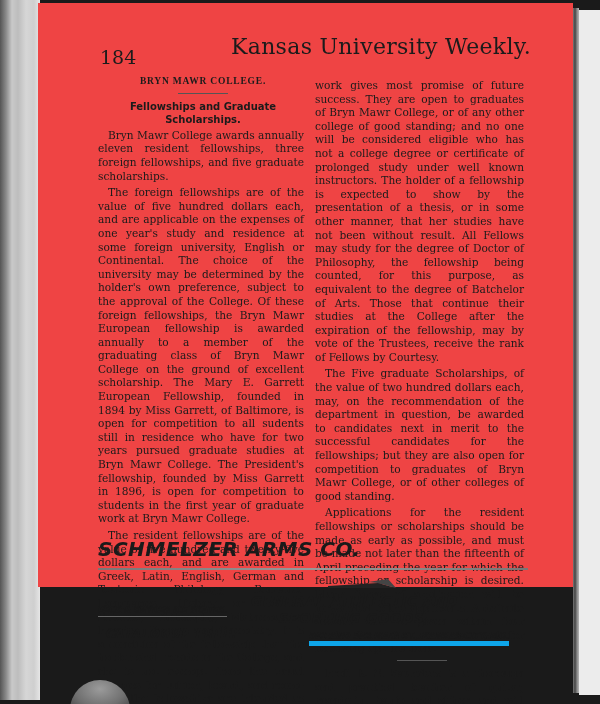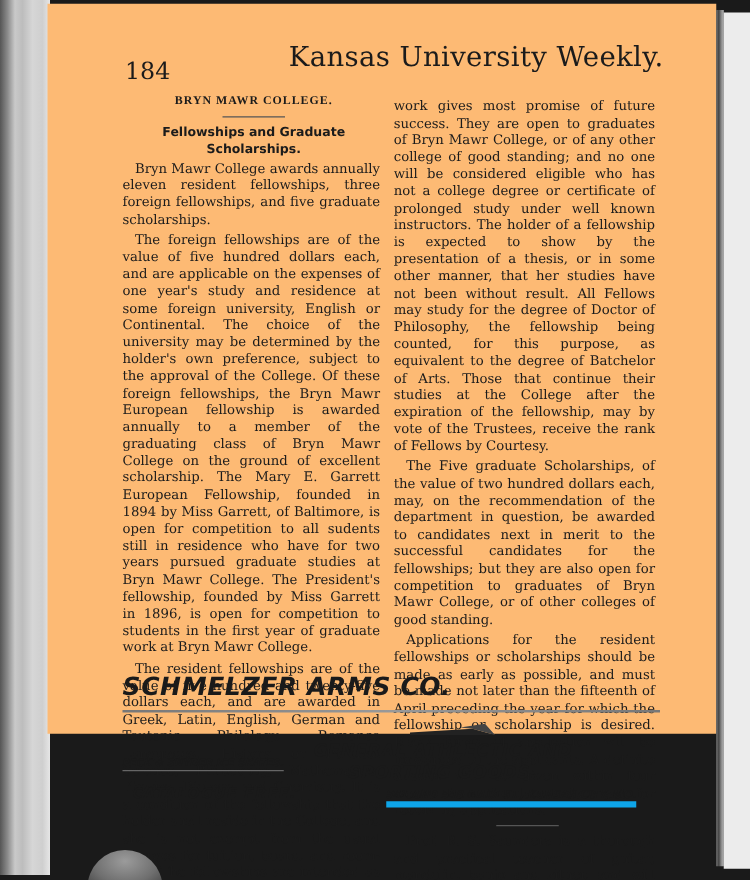--- a/index.html
+++ b/index.html
@@ -8,21 +8,21 @@
     background: #1a1a1a;
     position: relative;
     font-family: "DejaVu Serif", serif;
   }
   .page-stack {
     position: absolute; left: 0; top: 0; width: 40px; height: 700px;
     background: linear-gradient(90deg, #555 0px, #8a8a8a 6px, #c9c9c9 12px, #bdbdbd 18px, #d6d6d6 26px, #cfcfcf 34px, #e6e6e6 40px);
   }
   .page {
     position: absolute; left: 38px; top: 3px; width: 535px; height: 584px;
-    background: #fdba74;
+    background: #ef4444;
   }
   .gutter {
     position: absolute; left: 573px; top: 8px; width: 6px; height: 685px;
     background: linear-gradient(90deg, #777 0px, #444 2px, #888 4px, #b5b5b5 6px);
   }
   .next-page {
     position: absolute; left: 579px; top: 10px; width: 21px; height: 685px;
     background: #ececec;
   }
   .thumb {

